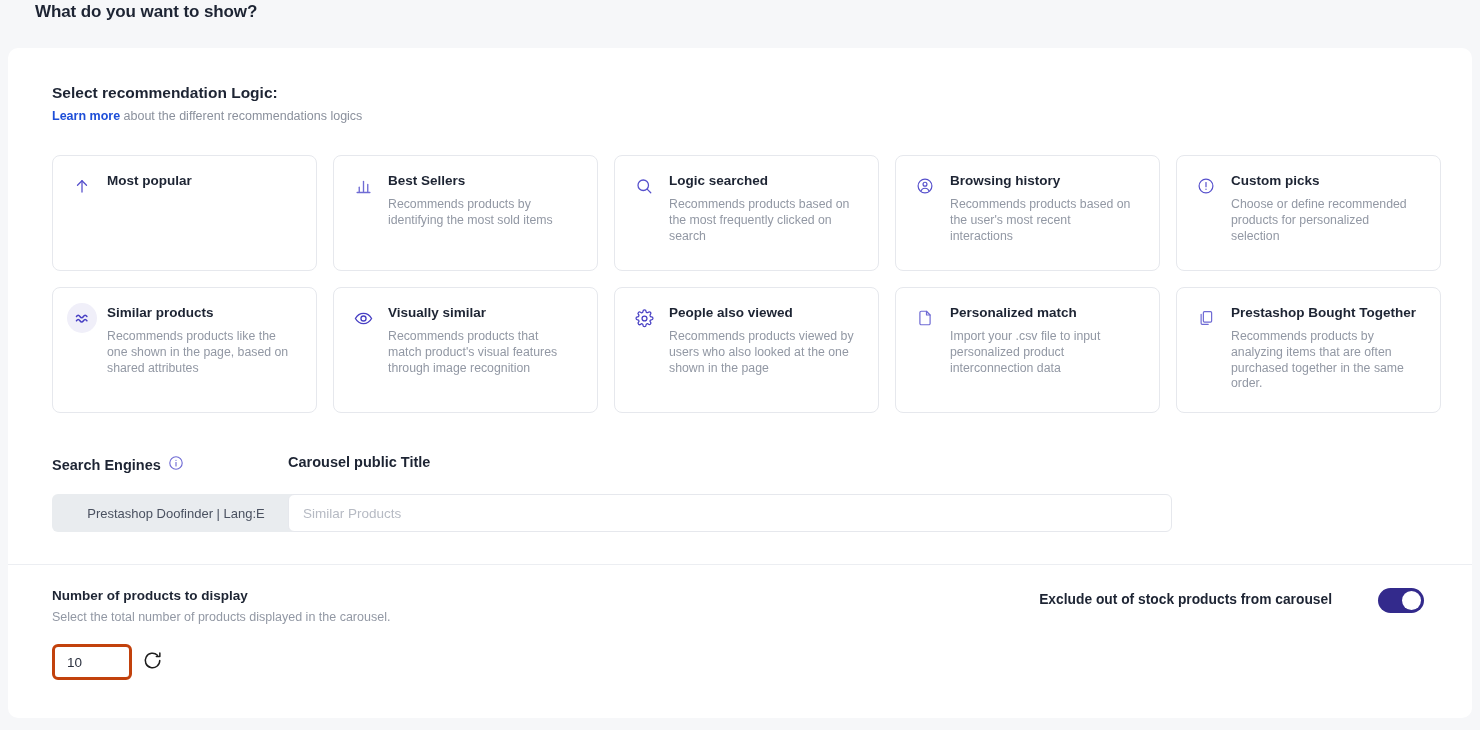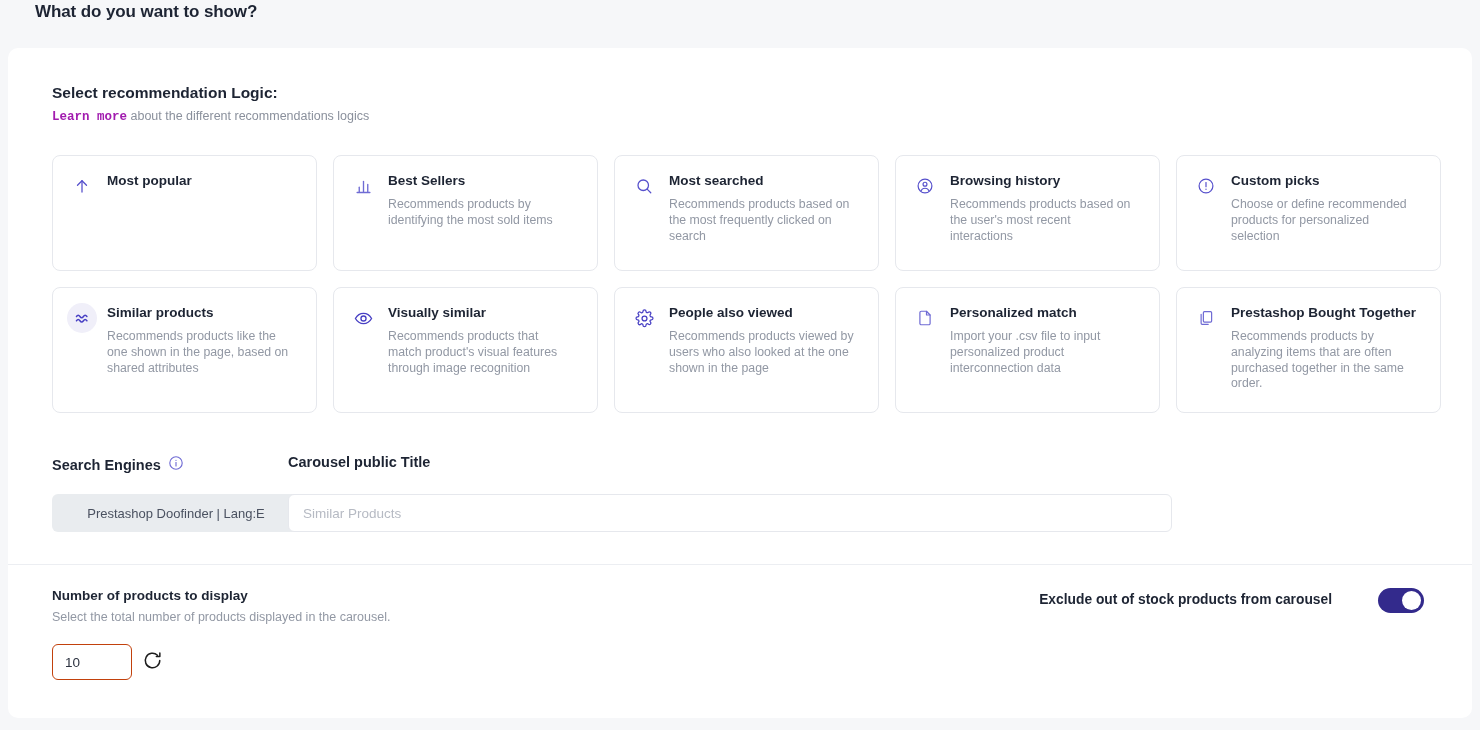--- a/index.html
+++ b/index.html
@@ -45,24 +45,23 @@
     color: #1d2433;
   }
   .section-sub {
     position: absolute;
     left: 44px;
     top: 61px;
     font-size: 12.5px;
     color: #8a909c;
   }
   .section-sub a {
-    color: #a21caf;
+    color: #1d4ed8;
     font-weight: bold;
     text-decoration: none;
-    font-family: Liberation Mono, monospace;
   }
 
   
   .cards {
     position: absolute;
     left: 44px;
     top: 107px;
     width: 1388px;
     display: grid;
     grid-template-columns: repeat(5, 265px);
@@ -184,21 +183,21 @@
     top: 562px;
     font-size: 12.5px;
     color: #9298a4;
   }
   .num-input {
     position: absolute;
     left: 44px;
     top: 596px;
     width: 80px;
     height: 36px;
-    border: 1px solid #c2410c;
+    border: 3px solid #c2410c;
     border-radius: 6px;
     background: #ffffff;
     padding: 8px 12px;
     font-size: 13.5px;
     font-family: "Liberation Sans", sans-serif;
     color: #2c3240;
     outline: none;
   }
   .refresh-btn {
     position: absolute;
@@ -287,21 +286,21 @@
     </div>
 
     <div class="card">
       <span class="card-icon">
         <svg width="18" height="18" viewBox="0 0 24 24" fill="none" stroke="#5650cc" stroke-width="1.7" stroke-linecap="round">
             <circle cx="11" cy="11" r="7"></circle>
             <line x1="16.5" y1="16.5" x2="21" y2="21"></line>
           </svg>
       </span>
       <div class="card-body">
-        <div class="card-title">Most searched</div>
+        <div class="card-title">Logic searched</div>
         <div class="card-desc">Recommends products based on the most frequently clicked on search</div>
       </div>
     </div>
 
     <div class="card">
       <span class="card-icon">
         <svg width="18" height="18" viewBox="0 0 24 24" fill="none" stroke="#5650cc" stroke-width="1.6" stroke-linecap="round">
             <circle cx="12" cy="12" r="9.2"></circle>
             <circle cx="12" cy="9.6" r="2.6"></circle>
             <path d="M6.7 18.4c1-2.3 3-3.4 5.3-3.4s4.3 1.1 5.3 3.4"></path>

